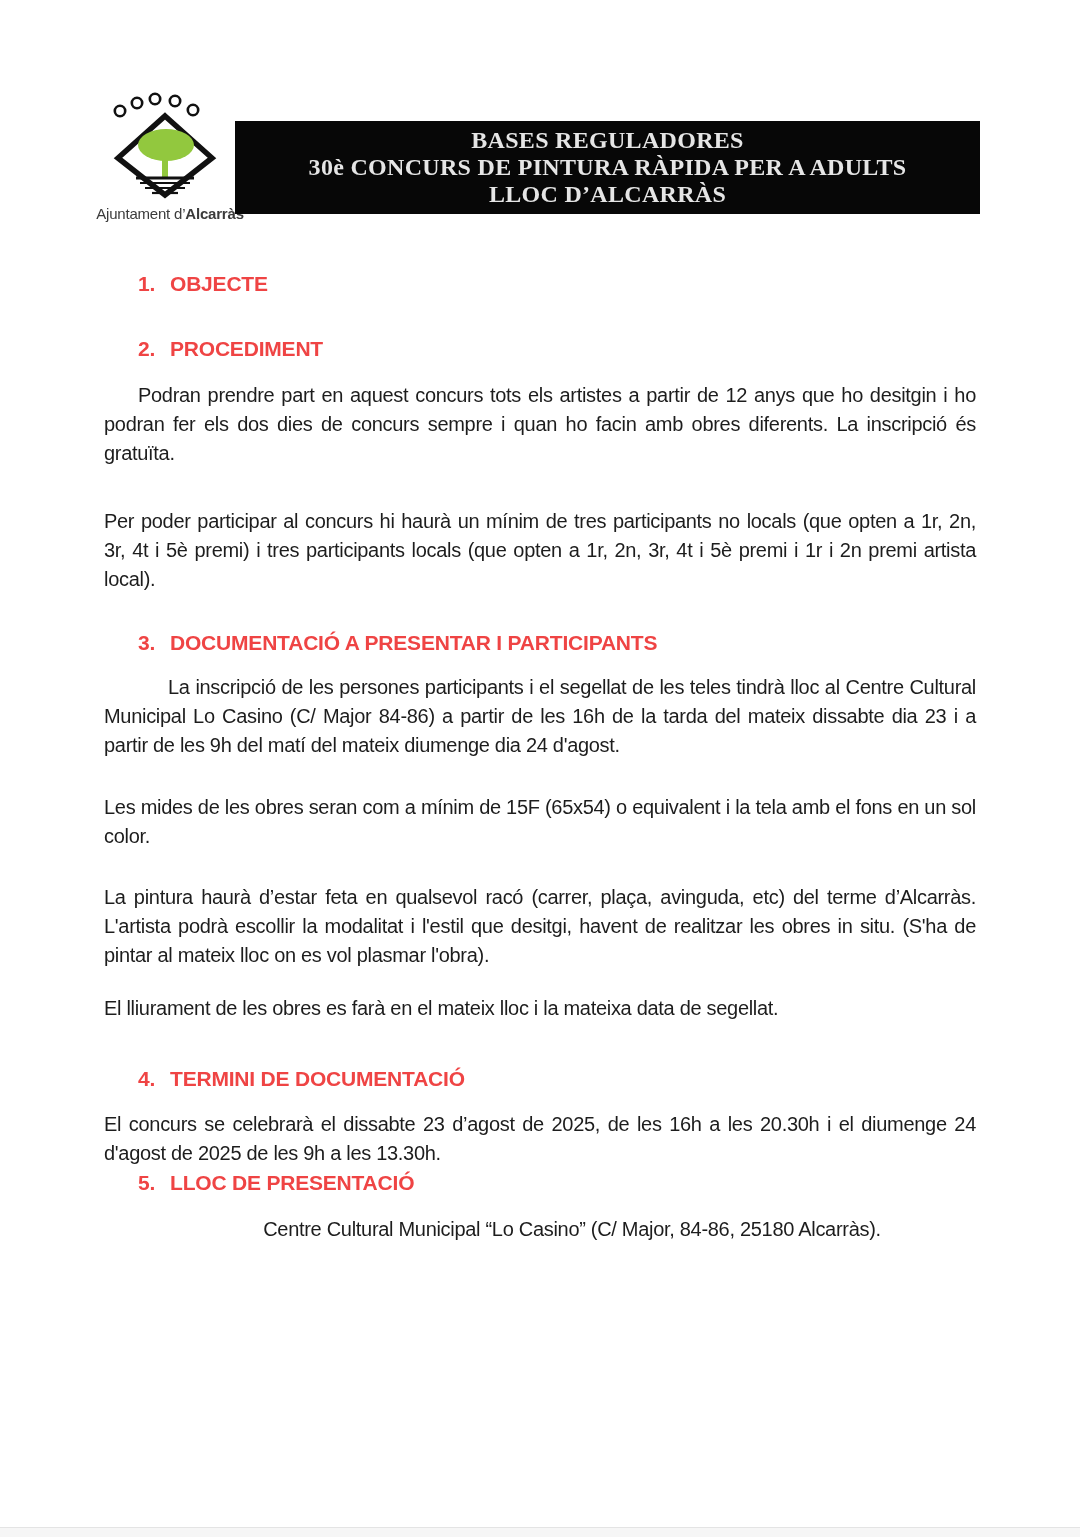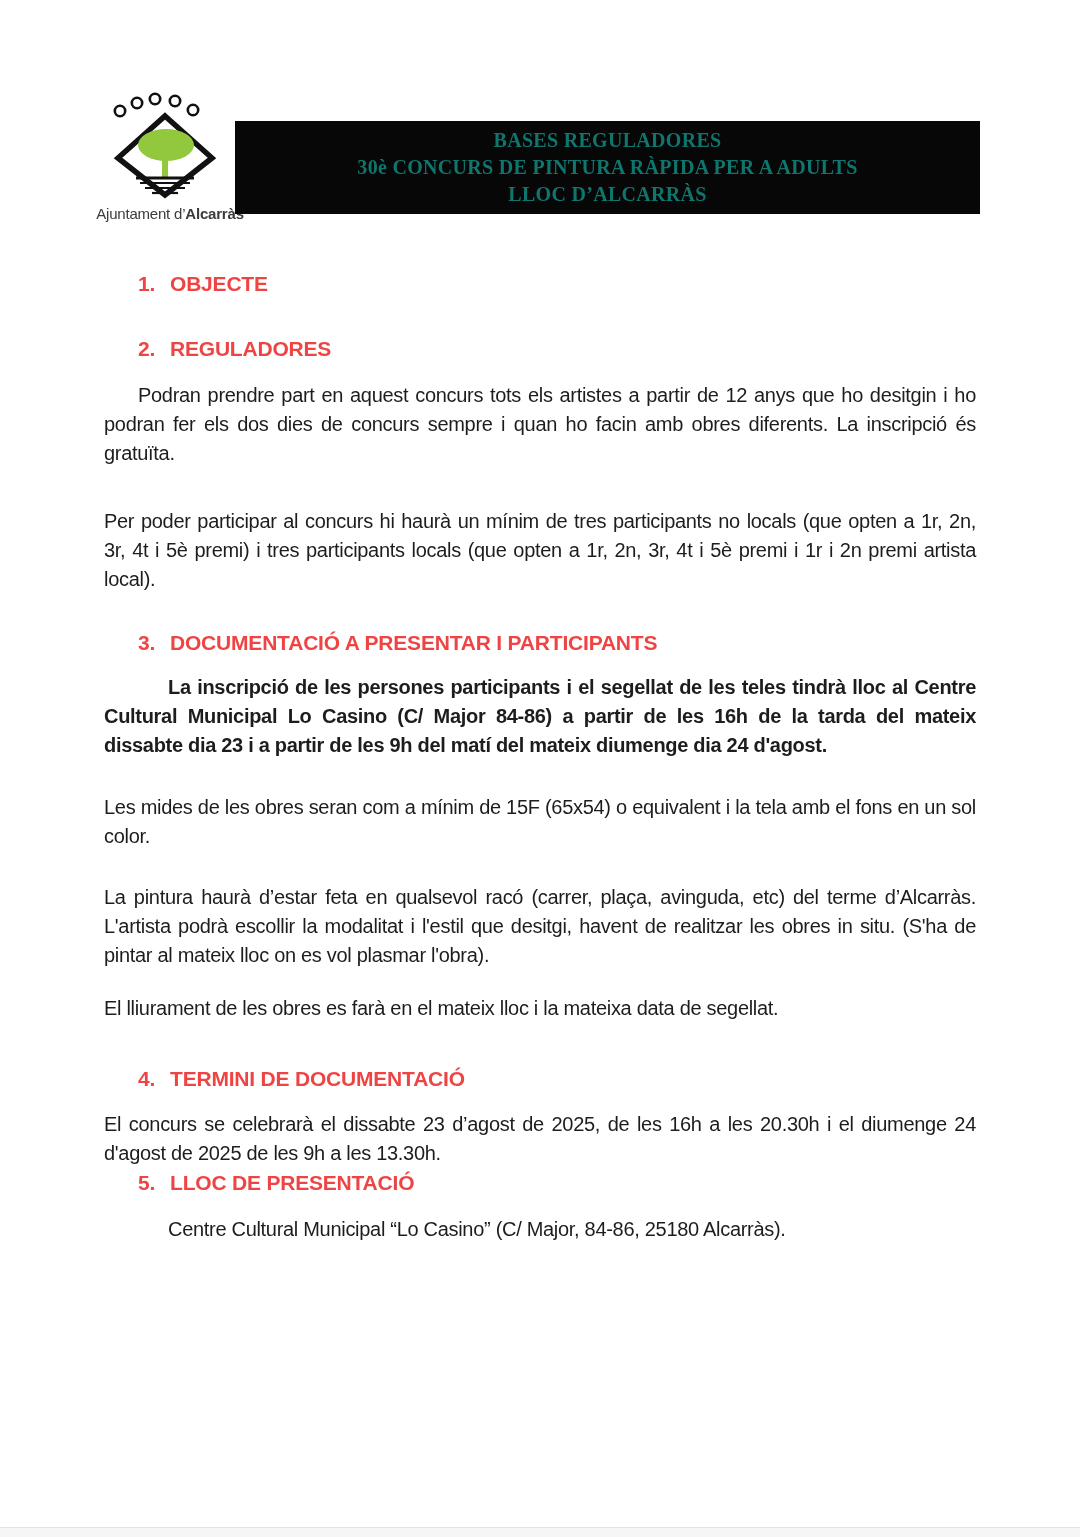--- a/index.html
+++ b/index.html
@@ -9,39 +9,39 @@
   }
   
   .logo { position:absolute; left:95px; top:90px; width:150px; text-align:center; }
   .logo svg { display:block; }
   .logo-caption {
     margin-top:3px; font-size:15px; color:#3b3b3b; letter-spacing:-0.2px; white-space:nowrap;
   }
   
   .title-bar {
     position:absolute; left:235px; top:121px; width:745px; height:93px;
-    background:#070707; color:#0f766e;
+    background:#070707; color:#e5e5e5;
     font-family:"Liberation Serif", serif; font-weight:bold;
-    font-size:20px; line-height:27px; letter-spacing:0.3px;
+    font-size:24px; line-height:27px; letter-spacing:0.3px;
     display:flex; flex-direction:column; justify-content:center; text-align:center;
   }
   
   .doc-body { position:absolute; left:104px; top:262px; width:872px; }
   .sec-h {
     margin:0; padding-left:34px; font-size:21px; font-weight:bold;
     line-height:29px; letter-spacing:-0.2px; color:#ef4444;
   }
   .sec-h .num { display:inline-block; min-width:32px; }
   .para {
     margin:0; font-size:20px; line-height:29px; letter-spacing:-0.3px;
     text-align:justify; color:#1d1d1d;
   }
   .indent-sm { text-indent:34px; }
-  .indent-lg { text-indent:64px;font-weight:bold; }
-  .pad-lg { padding-left:64px; text-align:left; }
+  .indent-lg { text-indent:64px; }
+  .pad-lg { padding-left:64px; text-align:center; }
   
   .bottom-edge {
     position:absolute; left:0; right:0; bottom:0; height:9px;
     background:#f6f6f6; border-top:1px solid #e4e4e4;
   }
 </style>
 </head>
 <body>
 
 <div class="page">
@@ -71,21 +71,21 @@
   <div class="title-bar">
     <div>BASES REGULADORES</div>
     <div>30è CONCURS DE PINTURA RÀPIDA PER A ADULTS</div>
     <div>LLOC D’ALCARRÀS</div>
   </div>
 
   <div class="doc-body">
 
     <h2 class="sec-h" style="margin-top:7px"><span class="num">1.</span><span>OBJECTE</span></h2>
 
-    <h2 class="sec-h" style="margin-top:36px"><span class="num">2.</span><span>REGULADORES</span></h2>
+    <h2 class="sec-h" style="margin-top:36px"><span class="num">2.</span><span>PROCEDIMENT</span></h2>
     <p class="para indent-sm" style="margin-top:18px">Podran prendre part en aquest concurs tots els artistes a partir de 12 anys que ho desitgin i ho podran fer els dos dies de concurs sempre i quan ho facin amb obres diferents. La inscripció és gratuïta.</p>
     <p class="para" style="margin-top:39px">Per poder participar al concurs hi haurà un mínim de tres participants no locals (que opten a 1r, 2n, 3r, 4t i 5è premi) i tres participants locals (que opten a 1r, 2n, 3r, 4t i 5è premi i 1r i 2n premi artista local).</p>
 
     <h2 class="sec-h" style="margin-top:34px"><span class="num">3.</span><span>DOCUMENTACIÓ A PRESENTAR I PARTICIPANTS</span></h2>
     <p class="para indent-lg" style="margin-top:16px">La inscripció de les persones participants i el segellat de les teles tindrà lloc al Centre Cultural Municipal Lo Casino (C/ Major 84-86) a partir de les 16h de la tarda del mateix dissabte dia 23 i a partir de les 9h del matí del mateix diumenge dia 24 d'agost.</p>
     <p class="para" style="margin-top:33px">Les mides de les obres seran com a mínim de 15F (65x54) o equivalent i la tela amb el fons en un sol color.</p>
     <p class="para" style="margin-top:32px">La pintura haurà d’estar feta en qualsevol racó (carrer, plaça, avinguda, etc) del terme d’Alcarràs. L'artista podrà escollir la modalitat i l'estil que desitgi, havent de realitzar les obres in situ. (S'ha de pintar al mateix lloc on es vol plasmar l'obra).</p>
     <p class="para" style="margin-top:24px">El lliurament de les obres es farà en el mateix lloc i la mateixa data de segellat.</p>
 
     <h2 class="sec-h" style="margin-top:41px"><span class="num">4.</span><span>TERMINI DE DOCUMENTACIÓ</span></h2>

